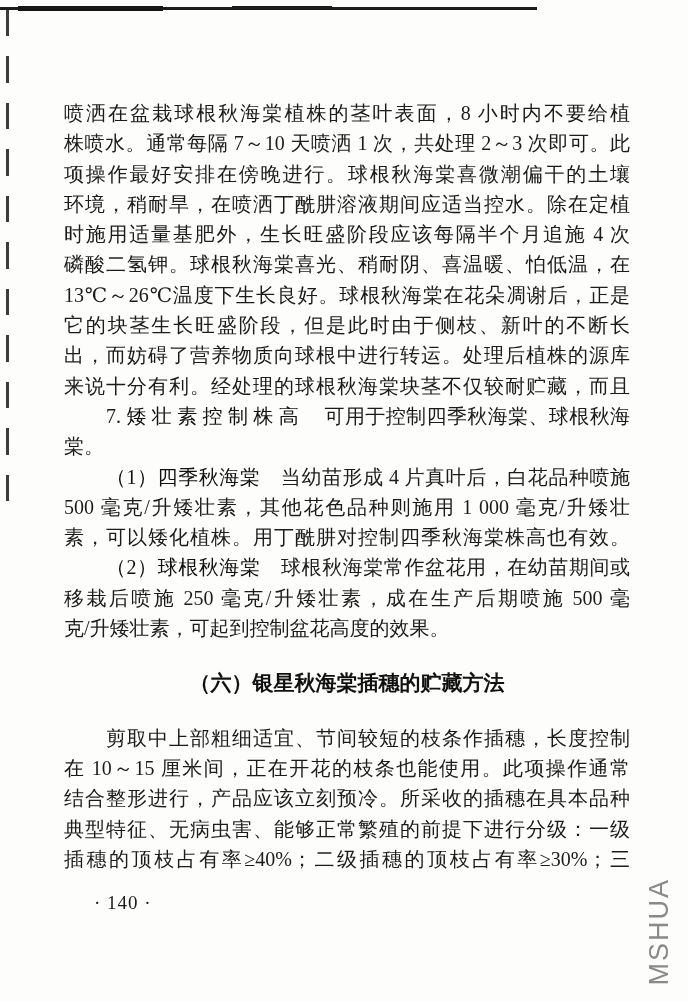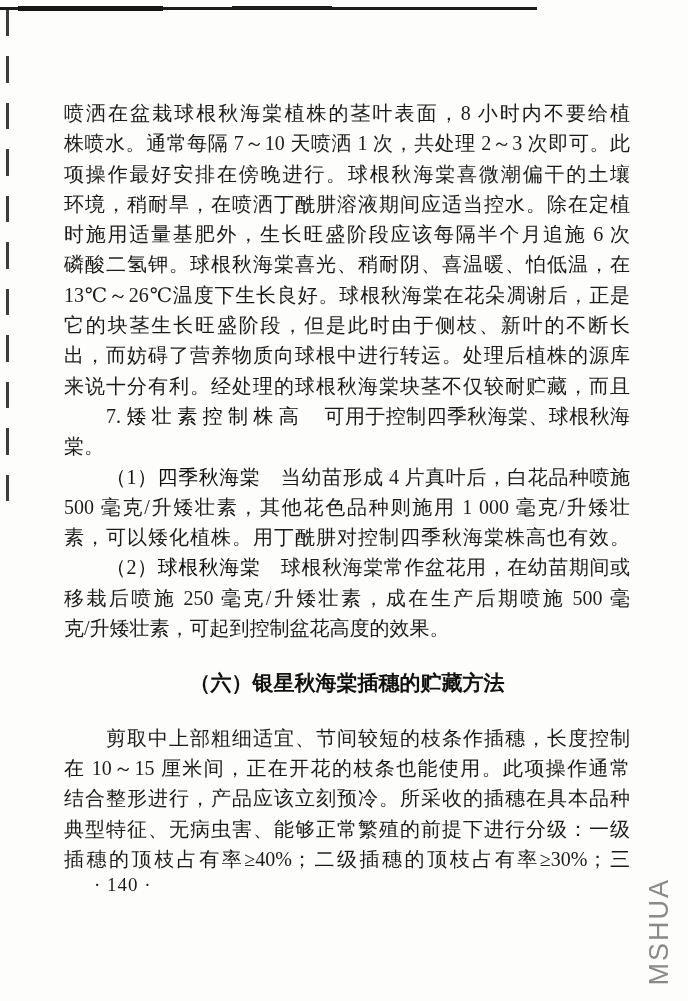--- a/index.html
+++ b/index.html
@@ -33,21 +33,21 @@
   .line.indent{text-indent:42px;}
   .line.center{
     text-align:center;text-align-last:center;
     font-weight:bold;font-size:21px;
     margin-top:25px;margin-bottom:24px;
     color:#111;
   }
   .b{font-weight:normal;color:#111;}
   .sp{letter-spacing:5px;}
   .pagenum{
-    margin-top:0;
+    margin-top:18px;
     padding-left:30px;
     font-size:19px;
     letter-spacing:1px;
     text-align:left;
   }
   .watermark{
     position:absolute;
     top:878px;left:644px;
     writing-mode:vertical-rl;
     transform:rotate(180deg);
@@ -66,21 +66,21 @@
   <div class="top-line-blob1"></div>
   <div class="top-line-blob2"></div>
   <div class="left-dashes"></div>
 
   <div class="textblock">
     <div>
         <div class="line"><span>喷洒在盆栽球根秋海棠植株的茎叶表面，8 小时内不要给植</span></div>
         <div class="line"><span>株喷水。通常每隔 7～10 天喷洒 1 次，共处理 2～3 次即可。此</span></div>
         <div class="line"><span>项操作最好安排在傍晚进行。球根秋海棠喜微潮偏干的土壤</span></div>
         <div class="line"><span>环境，稍耐旱，在喷洒丁酰肼溶液期间应适当控水。除在定植</span></div>
-        <div class="line"><span>时施用适量基肥外，生长旺盛阶段应该每隔半个月追施 6 次</span></div>
+        <div class="line"><span>时施用适量基肥外，生长旺盛阶段应该每隔半个月追施 4 次</span></div>
         <div class="line"><span>磷酸二氢钾。球根秋海棠喜光、稍耐阴、喜温暖、怕低温，在</span></div>
         <div class="line"><span>13℃～26℃温度下生长良好。球根秋海棠在花朵凋谢后，正是</span></div>
         <div class="line"><span>它的块茎生长旺盛阶段，但是此时由于侧枝、新叶的不断长</span></div>
         <div class="line"><span>出，而妨碍了营养物质向球根中进行转运。处理后植株的源库</span></div>
         <div class="line"><span>来说十分有利。经处理的球根秋海棠块茎不仅较耐贮藏，而且</span></div>
         <div class="line indent"><span>7. </span><span class="b sp">矮壮素控制株高</span><span>　可用于控制四季秋海棠、球根秋海</span></div>
         <div class="line last"><span>棠。</span></div>
         <div class="line indent"><span class="b">（1）四季秋海棠</span><span>　当幼苗形成 4 片真叶后，白花品种喷施</span></div>
         <div class="line"><span>500 毫克/升矮壮素，其他花色品种则施用 1 000 毫克/升矮壮</span></div>
         <div class="line"><span>素，可以矮化植株。用丁酰肼对控制四季秋海棠株高也有效。</span></div>

